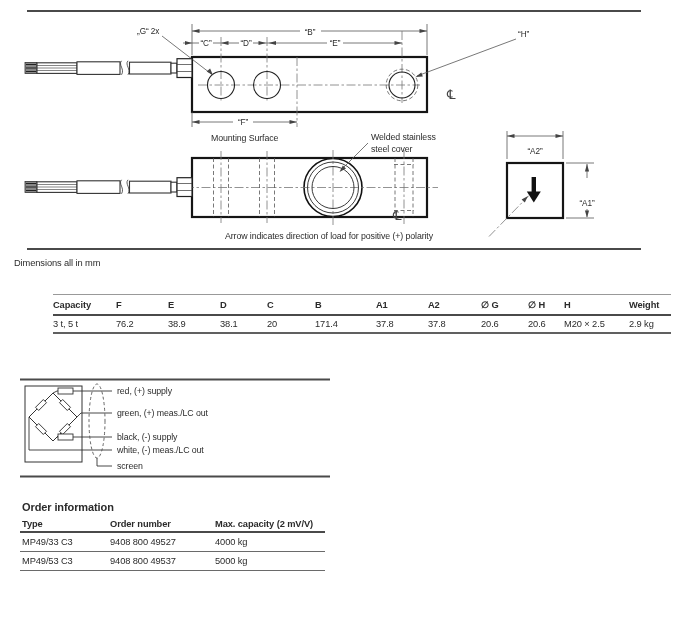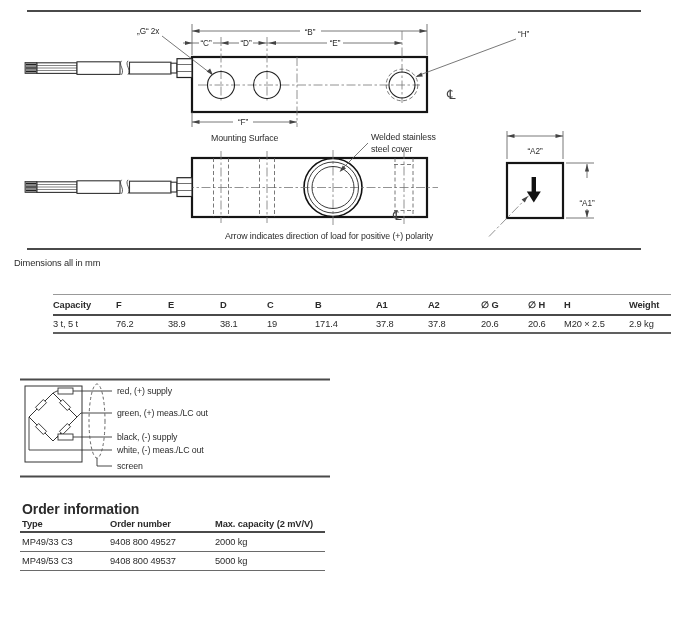--- a/index.html
+++ b/index.html
@@ -14,21 +14,21 @@
   .ol{stroke:#151515;stroke-width:2.2;fill:#fff;}
   .th{stroke:#333;stroke-width:1.1;fill:#fff;}
   .hole{stroke:#222;stroke-width:1.1;fill:none;}
   .dl{stroke:#555;stroke-width:0.8;fill:none;}
   .hid{stroke:#555;stroke-width:0.8;stroke-dasharray:4 2.5;fill:none;}
   .cln{stroke:#777;stroke-width:0.8;stroke-dasharray:9 2.5 2.5 2.5;fill:none;}
   .ah{fill:#444;stroke:none;}
   .wire{stroke:#333;stroke-width:0.9;fill:none;}
   .res{fill:#fff;stroke:#333;stroke-width:0.9;}
   .note{position:absolute;left:14px;top:258px;font-size:9.3px;}
-  .order-title{position:absolute;left:22px;top:501px;font-size:14px;font-weight:bold;}
+  .order-title{position:absolute;left:22px;top:501px;font-size:11px;font-weight:bold;}
   table{border-collapse:collapse;table-layout:fixed;position:absolute;}
   th,td{padding:0;text-align:left;font-weight:normal;vertical-align:middle;white-space:nowrap;overflow:hidden;}
   .dims-table{left:22px;top:294px;width:618px;font-size:9.3px;margin-left:31px;}
   .dims-table th{font-weight:bold;height:19px;border-top:1px solid #999;border-bottom:2.5px solid #4a4a4a;}
   .dims-table td{height:16px;border-bottom:2px solid #606060;}
   .order-table{left:20px;top:516px;width:305px;font-size:9.3px;}
   .order-table th{font-weight:bold;height:15px;border-bottom:2px solid #4a4a4a;padding-left:2px;}
   .order-table td{height:18px;border-bottom:1.5px solid #6a6a6a;padding-left:2px;}
 </style>
 </head>
@@ -168,21 +168,21 @@
         <th>H</th>
         <th>Weight</th>
       </tr>
     </thead>
     <tbody>
       <tr>
         <td>3 t, 5 t</td>
         <td>76.2</td>
         <td>38.9</td>
         <td>38.1</td>
-        <td>19</td>
+        <td>20</td>
         <td>171.4</td>
         <td>37.8</td>
         <td>37.8</td>
         <td>20.6</td>
         <td>20.6</td>
         <td>M20 × 2.5</td>
         <td>2.9 kg</td>
       </tr>
     </tbody>
   </table>
@@ -225,21 +225,21 @@
       <tr>
         <th>Type</th>
         <th>Order number</th>
         <th>Max. capacity (2 mV/V)</th>
       </tr>
     </thead>
     <tbody>
       <tr>
         <td>MP49/33 C3</td>
         <td>9408 800 49527</td>
-        <td>2000 kg</td>
+        <td>4000 kg</td>
       </tr>
       <tr>
         <td>MP49/53 C3</td>
         <td>9408 800 49537</td>
         <td>5000 kg</td>
       </tr>
     </tbody>
   </table>
 
 </div>

